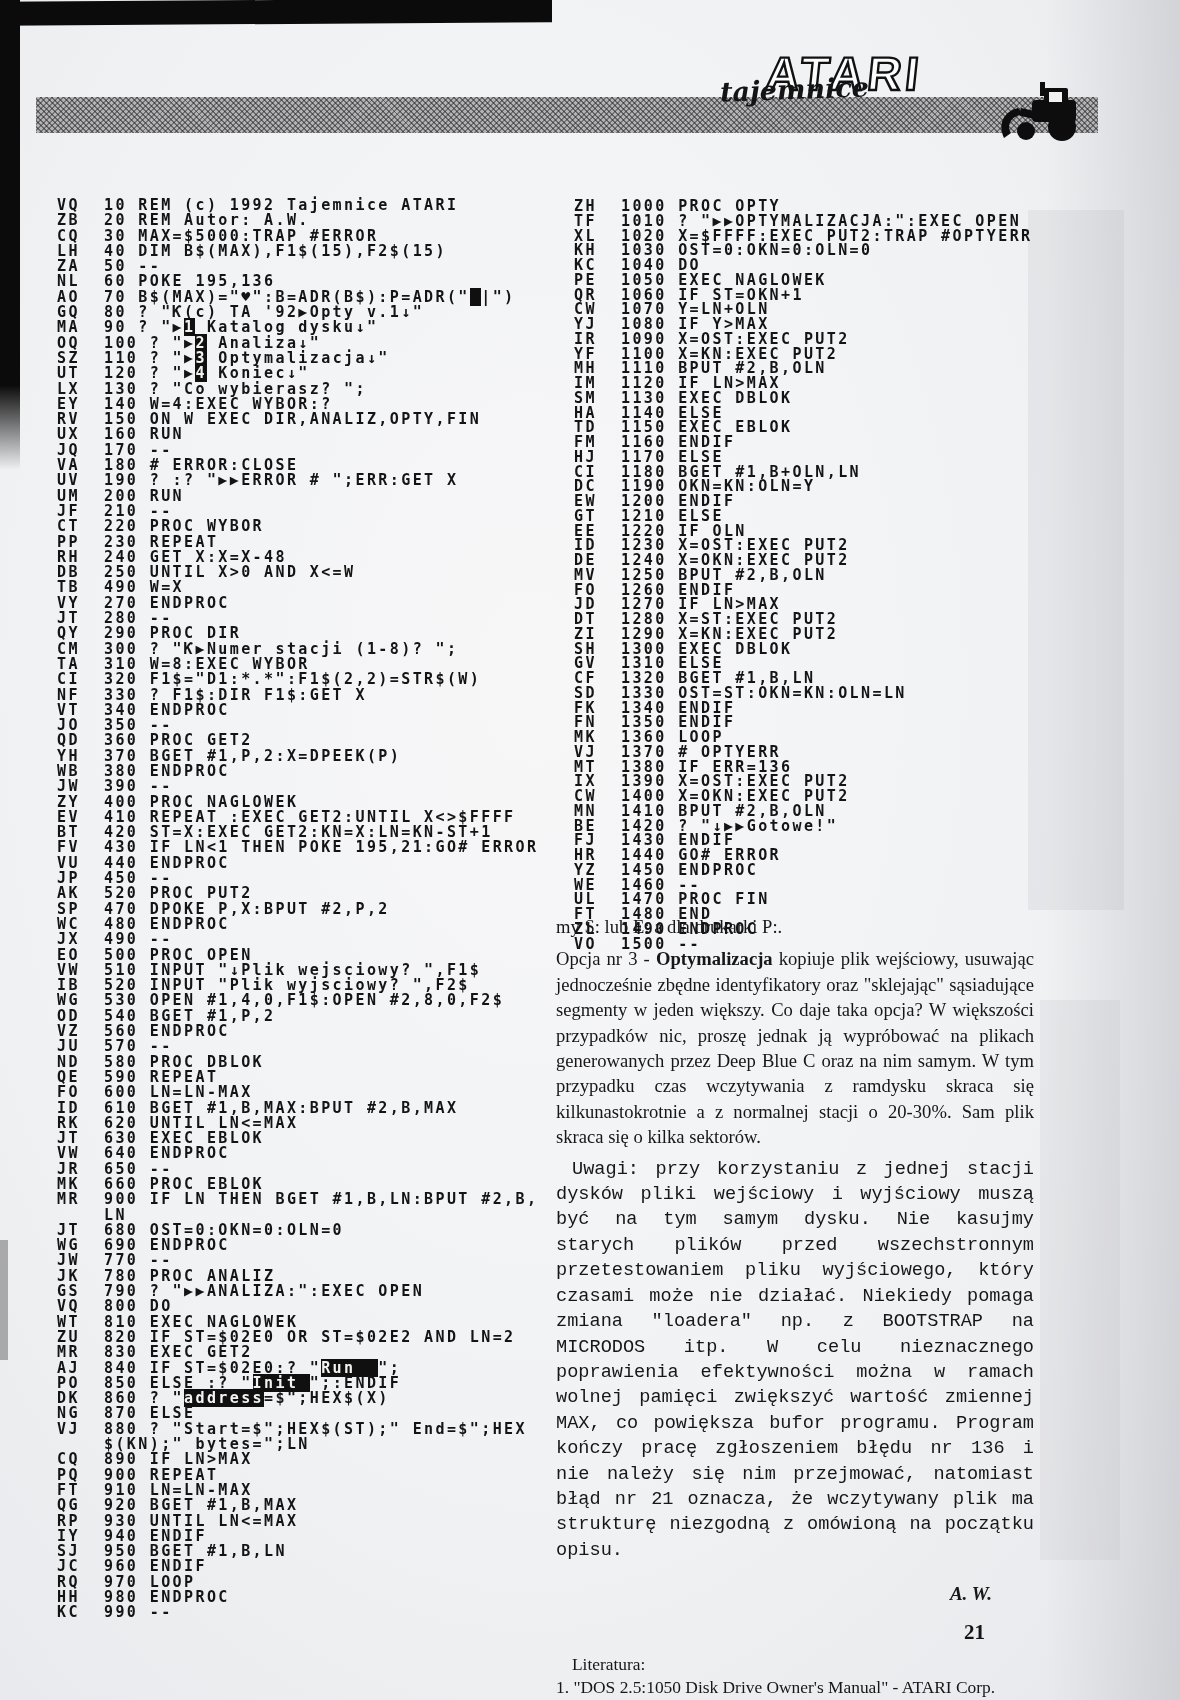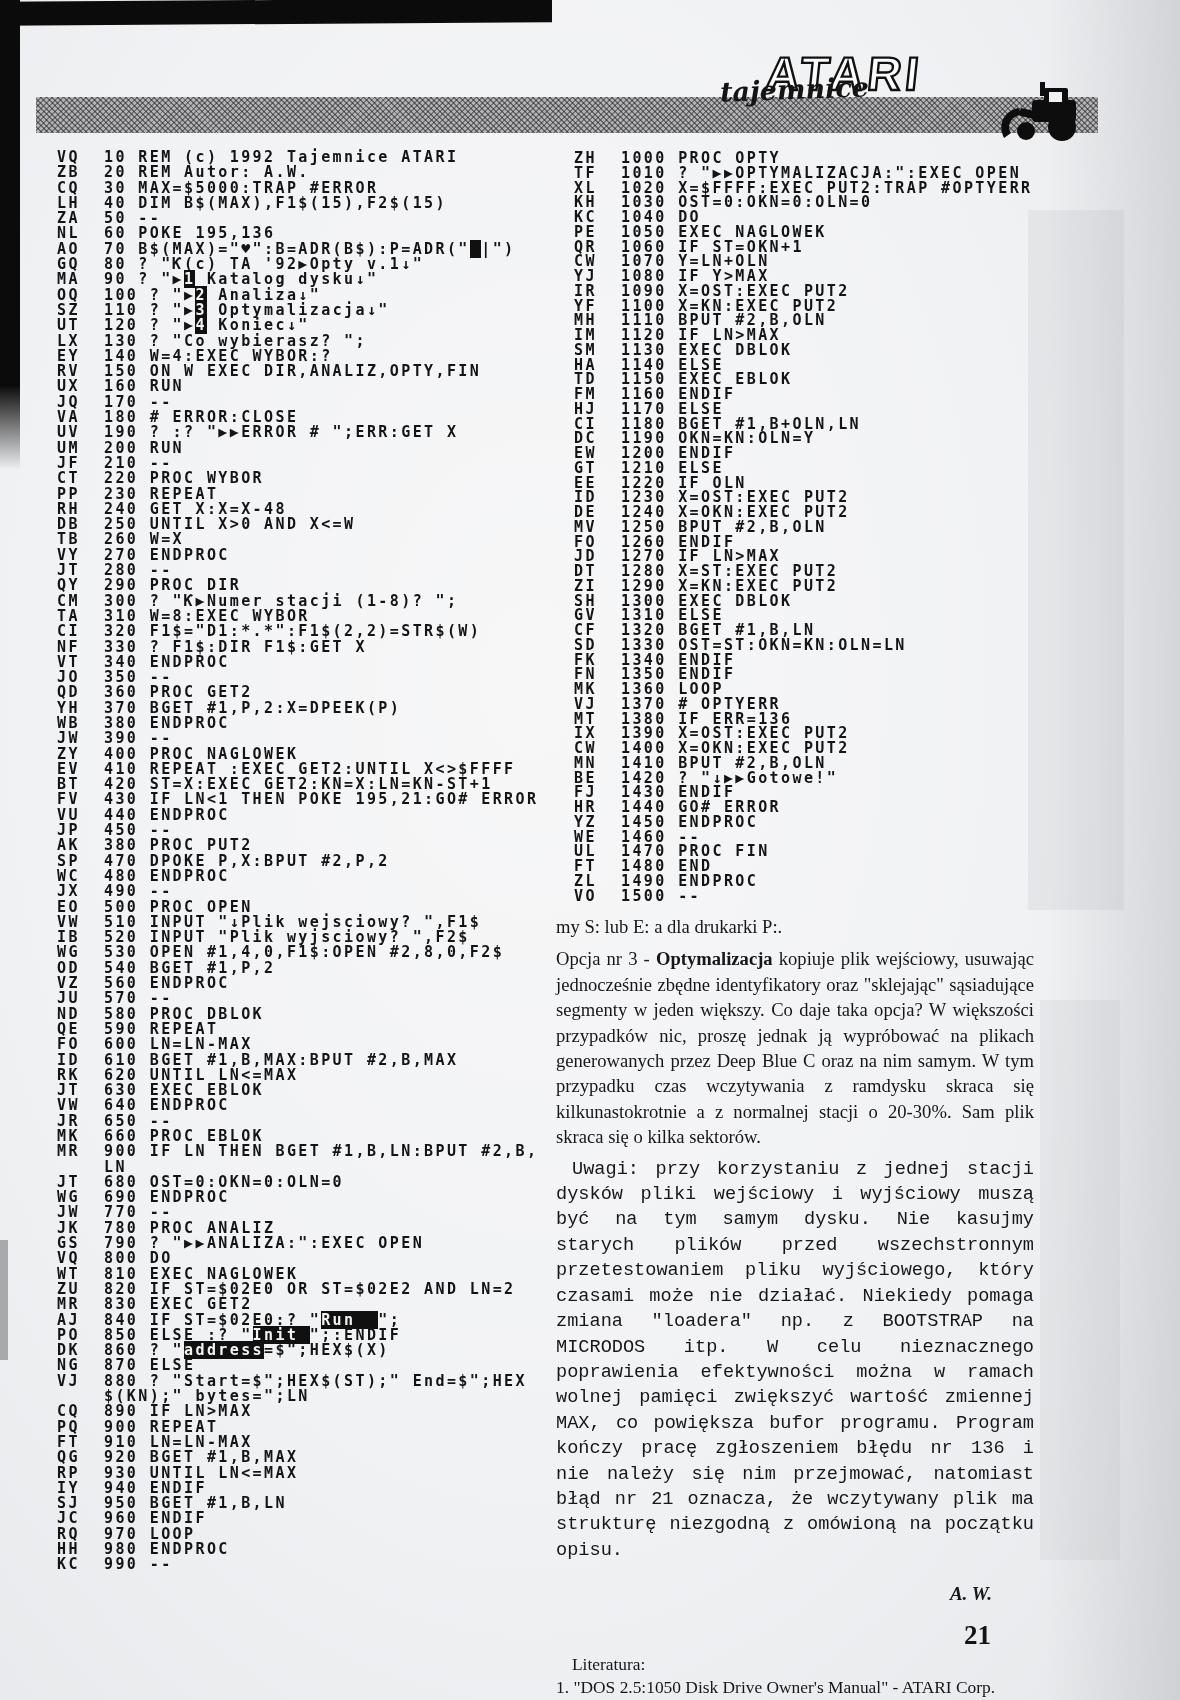--- a/index.html
+++ b/index.html
@@ -24,37 +24,37 @@
   .logo-script{position:absolute;left:720px;top:74px;font-family:"DejaVu Serif",serif;
       font-style:italic;font-weight:bold;font-size:27px;color:#141414;transform:rotate(-2deg);z-index:3;}
   .hatch-bar{position:absolute;left:36px;top:97px;width:1062px;height:36px;background:
       repeating-linear-gradient(45deg, rgba(30,30,32,.50) 0 1.4px, rgba(0,0,0,0) 1.4px 4px),
       repeating-linear-gradient(-45deg, rgba(30,30,32,.42) 0 1.4px, rgba(0,0,0,0) 1.4px 4px),
       #b3b3b6;}
   .tractor{position:absolute;left:984px;top:80px;z-index:4;}
 
   
   .listing{position:absolute;font-family:"DejaVu Sans Mono",monospace;font-weight:bold;
-      font-size:15px;letter-spacing:2.4px;color:#141414;}
+      font-size:15px;letter-spacing:2.4px;color:#141414;margin-top:48px;}
   .listing-left{left:57px;top:150px;line-height:15.3px;}
   .listing-right{left:574px;top:151px;line-height:14.75px;}
   .pline{display:flex;align-items:flex-start;}
   .chk{flex:0 0 47px;white-space:pre;}
   .pbody{width:440px;white-space:pre-wrap;word-break:break-all;}
   .inv{background:#101010;color:#f3f3f1;}
 
   
   .article{position:absolute;left:556px;top:914px;width:478px;color:#17171a;
       font-size:18.6px;line-height:25.4px;text-align:justify;}
   .article p{margin:0 0 7px 0;}
   .article p.indent{text-indent:16px;font-family:Liberation Mono, monospace;}
   .signature{margin-top:18px;text-align:right;padding-right:42px;font-style:italic;font-weight:bold;font-size:19px;}
   .literatura{margin-top:46px;font-size:17.4px;line-height:23.6px;text-align:left;}
   .literatura .lit-head{text-indent:16px;margin-bottom:0;}
-  .page-number{position:absolute;left:964px;top:1620px;font-weight:bold;font-size:27px;color:#141414;
+  .page-number{position:absolute;left:964px;top:1620px;font-weight:bold;font-size:21px;color:#141414;
       font-family:"Liberation Serif",serif;text-align:right;}
 </style>
 </head>
 <body>
 
 <div class="page">
 
   <div class="artifact-top"></div>
   <div class="artifact-left"></div>
   <div class="artifact-left2"></div>
@@ -175,21 +175,21 @@
       <div class="pline">
         <span class="chk">RH</span>
         <span class="pbody">240 GET X:X=X-48</span>
       </div>
       <div class="pline">
         <span class="chk">DB</span>
         <span class="pbody">250 UNTIL X&gt;0 AND X&lt;=W</span>
       </div>
       <div class="pline">
         <span class="chk">TB</span>
-        <span class="pbody">260 W=X</span>
+        <span class="pbody">490 W=X</span>
       </div>
       <div class="pline">
         <span class="chk">VY</span>
         <span class="pbody">270 ENDPROC</span>
       </div>
       <div class="pline">
         <span class="chk">JT</span>
         <span class="pbody">280 --</span>
       </div>
       <div class="pline">
@@ -255,21 +255,21 @@
       <div class="pline">
         <span class="chk">VU</span>
         <span class="pbody">440 ENDPROC</span>
       </div>
       <div class="pline">
         <span class="chk">JP</span>
         <span class="pbody">450 --</span>
       </div>
       <div class="pline">
         <span class="chk">AK</span>
-        <span class="pbody">380 PROC PUT2</span>
+        <span class="pbody">520 PROC PUT2</span>
       </div>
       <div class="pline">
         <span class="chk">SP</span>
         <span class="pbody">470 DPOKE P,X:BPUT #2,P,2</span>
       </div>
       <div class="pline">
         <span class="chk">WC</span>
         <span class="pbody">480 ENDPROC</span>
       </div>
       <div class="pline">

